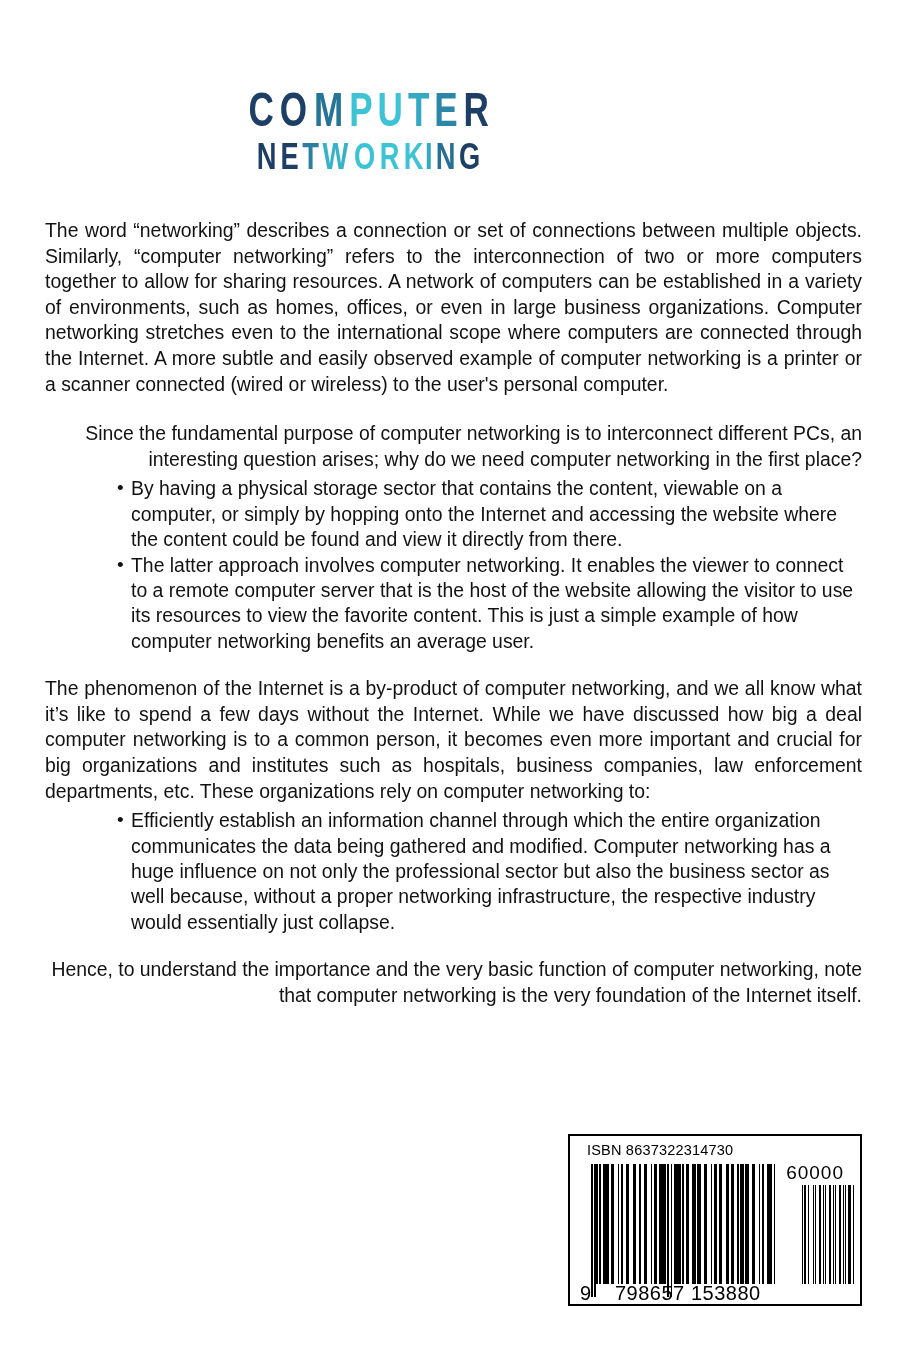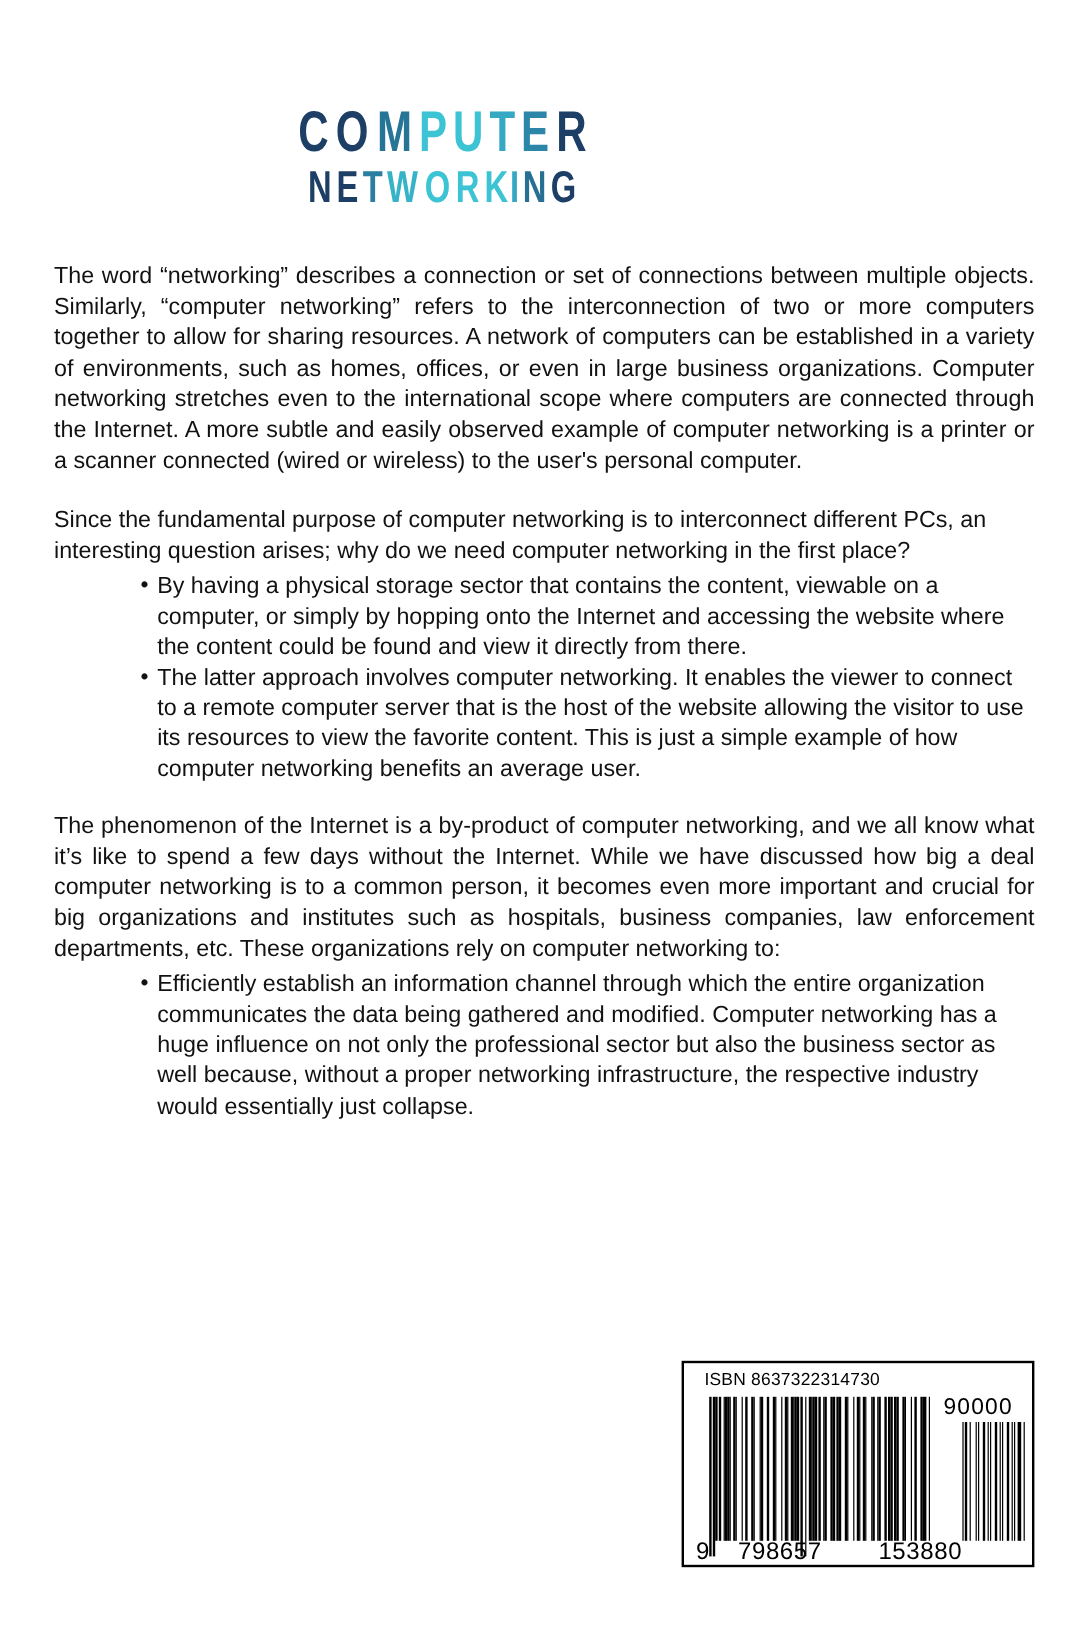--- a/index.html
+++ b/index.html
@@ -49,21 +49,21 @@
     width: 817px;
     color: #121212;
     font-size: 19.4px;
     line-height: 25.6px;
   }
   .para {
     margin: 0 0 24px 0;
     text-align: justify;
     text-justify: inter-word;
   }
-  .para.flush { text-align: left; }
+  .para.flush { text-align: right; }
 
   .bullets {
     margin: -20px 0 22px 0;
     padding: 0;
     list-style: none;
   }
   .bullets li {
     position: relative;
     padding-left: 14px;
     margin-left: 72px;
@@ -137,21 +137,21 @@
     width: 210px;
     height: 24px;
     font-family: "Liberation Sans", sans-serif;
     font-size: 20px;
     color: #000;
     letter-spacing: 0.5px;
   }
   .digits-row .d { position: absolute; top: 0; }
   .d-lead  { left: 2px; }
   .d-left  { left: 37px; }
-  .d-right { left: 113px; margin-left: 41px; }
+  .d-right { left: 113px; }
 </style>
 </head>
 <body>
 
 <div class="page">
 
   <div class="logo-block">
     <div class="logo-line logo-line-1"><span style="color: rgb(29, 63, 102);">C</span><span style="color: rgb(29, 63, 102);">O</span><span style="color: rgb(39, 117, 150);">M</span><span style="color: rgb(60, 195, 212);">P</span><span style="color: rgb(60, 195, 212);">U</span><span style="color: rgb(53, 168, 195);">T</span><span style="color: rgb(43, 134, 168);">E</span><span style="color: rgb(29, 63, 102);">R</span></div>
     <div class="logo-line logo-line-2"><span style="color: rgb(29, 63, 102);">N</span><span style="color: rgb(29, 63, 102);">E</span><span style="color: rgb(42, 127, 161);">T</span><span style="color: rgb(55, 179, 200);">W</span><span style="color: rgb(60, 195, 212);">O</span><span style="color: rgb(60, 195, 212);">R</span><span style="color: rgb(60, 195, 212);">K</span><span style="color: rgb(53, 168, 195);">I</span><span style="color: rgb(39, 111, 147);">N</span><span style="color: rgb(29, 63, 102);">G</span></div>
   </div>
@@ -176,25 +176,26 @@
 
     <p class="para">The phenomenon of the Internet is a by-product of computer networking, and we all know what it’s like to spend a few days without the Internet. While we have discussed how big a deal computer networking is to a common person, it becomes even more important and crucial for big organizations and institutes such as hospitals, business companies, law enforcement departments, etc. These organizations rely on computer networking to:</p>
 
     <ul class="bullets">
       <li>
         <span class="dot">•</span>
         <span>Efficiently establish an information channel through which the entire organization communicates the data being gathered and modified. Computer networking has a huge influence on not only the professional sector but also the business sector as well because, without a proper networking infrastructure, the respective industry would essentially just collapse.</span>
       </li>
     </ul>
 
+    <p class="para flush">Hence, to understand the importance and the very basic function of computer networking, note that computer networking is the very foundation of the Internet itself.</p>
   </div>
 
   <div class="barcode-box">
     <div class="isbn-label">ISBN 8637322314730</div>
-    <div class="addon-label">90000</div>
+    <div class="addon-label">60000</div>
     <div class="bars-main" id="bars-main">
         <div class="bar guard" style="left: 0px; width: 1.66px;"></div>
         <div class="bar guard" style="left: 3.32px; width: 1.66px;"></div>
         <div class="bar" style="left: 4.98px; width: 1.66px;"></div>
         <div class="bar" style="left: 8.3px; width: 1.66px;"></div>
         <div class="bar" style="left: 11.63px; width: 1.66px;"></div>
         <div class="bar" style="left: 13.29px; width: 1.66px;"></div>
         <div class="bar" style="left: 14.95px; width: 1.66px;"></div>
         <div class="bar" style="left: 16.61px; width: 1.66px;"></div>
         <div class="bar" style="left: 19.93px; width: 1.66px;"></div>

